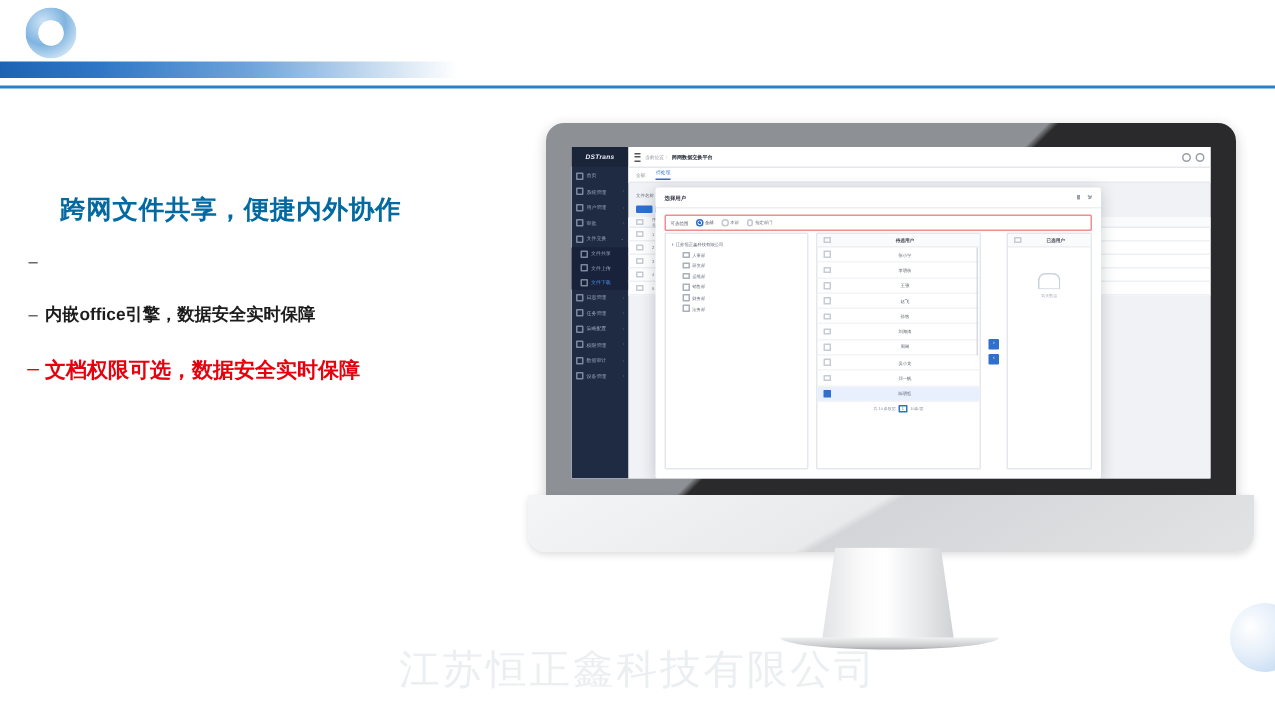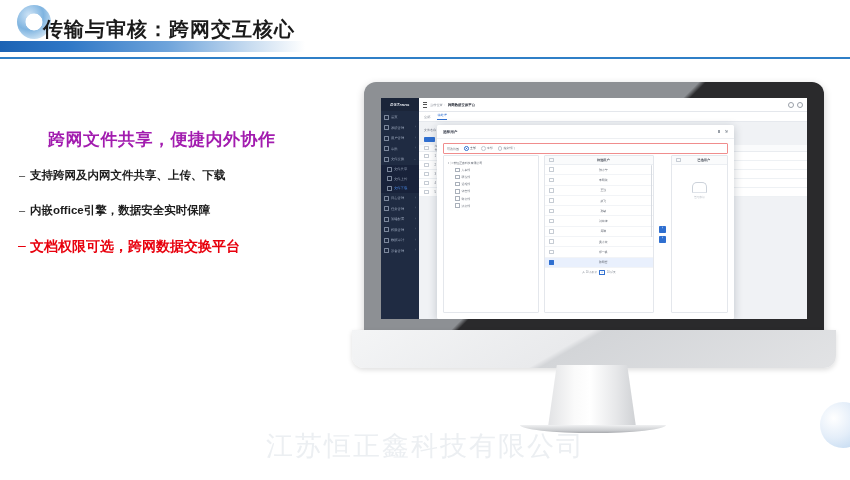--- a/index.html
+++ b/index.html
@@ -32,22 +32,22 @@
     position:absolute;left:0;top:41px;width:305px;height:11px;
     background:linear-gradient(90deg,#1c63b4 0%,#2f77c6 22%,#6fa4db 55%,#c8dcf0 82%,#ffffff 100%);
   }
   .title-rule{
     position:absolute;left:0;top:57px;width:100%;height:2px;
     background:#2f7fc7;
   }
 
   
   .lead{
-    position:absolute;left:48px;top:128px;
-    font-size:17px;font-weight:bold;color:#a21caf;letter-spacing:.5px;
+    position:absolute;left:40px;top:128px;
+    font-size:17px;font-weight:bold;color:#0369a1;letter-spacing:.5px;
     white-space:nowrap;
   }
   .bullets{position:absolute;left:14px;top:168px;width:320px;}
   .bullet{display:flex;align-items:flex-start;margin-bottom:20px;}
   .bullet .dash{
     width:16px;flex:none;color:#333;font-size:11px;line-height:15px;text-align:center;
   }
   .bullet .btxt{
     font-size:11.5px;color:#1c1c1c;line-height:15px;font-weight:bold;white-space:nowrap;
   }
@@ -201,39 +201,37 @@
     opacity:.75;
   }
 </style>
 </head>
 <body>
 
 <div class="slide">
 
   <div class="title-zone">
     <div class="title-ring"></div>
-    <div class="title-text">传输与审核：跨网交互核心</div>
     <div class="title-band"></div>
     <div class="title-rule"></div>
   </div>
 
   <div class="lead">跨网文件共享，便捷内外协作</div>
 
   <div class="bullets">
     <div class="bullet">
       <div class="dash">–</div>
-      <div class="btxt">支持跨网及内网文件共享、上传、下载</div>
     </div>
     <div class="bullet">
       <div class="dash">–</div>
       <div class="btxt">内嵌office引擎，数据安全实时保障</div>
     </div>
     <div class="bullet hl">
       <div class="dash">–</div>
-      <div class="btxt">文档权限可选，跨网数据交换平台</div>
+      <div class="btxt">文档权限可选，数据安全实时保障</div>
     </div>
   </div>
 
   <div class="monitor">
     <div class="mon-body">
       <div class="mon-screen">
 
         <div class="app">
 
           <div class="app-side">

